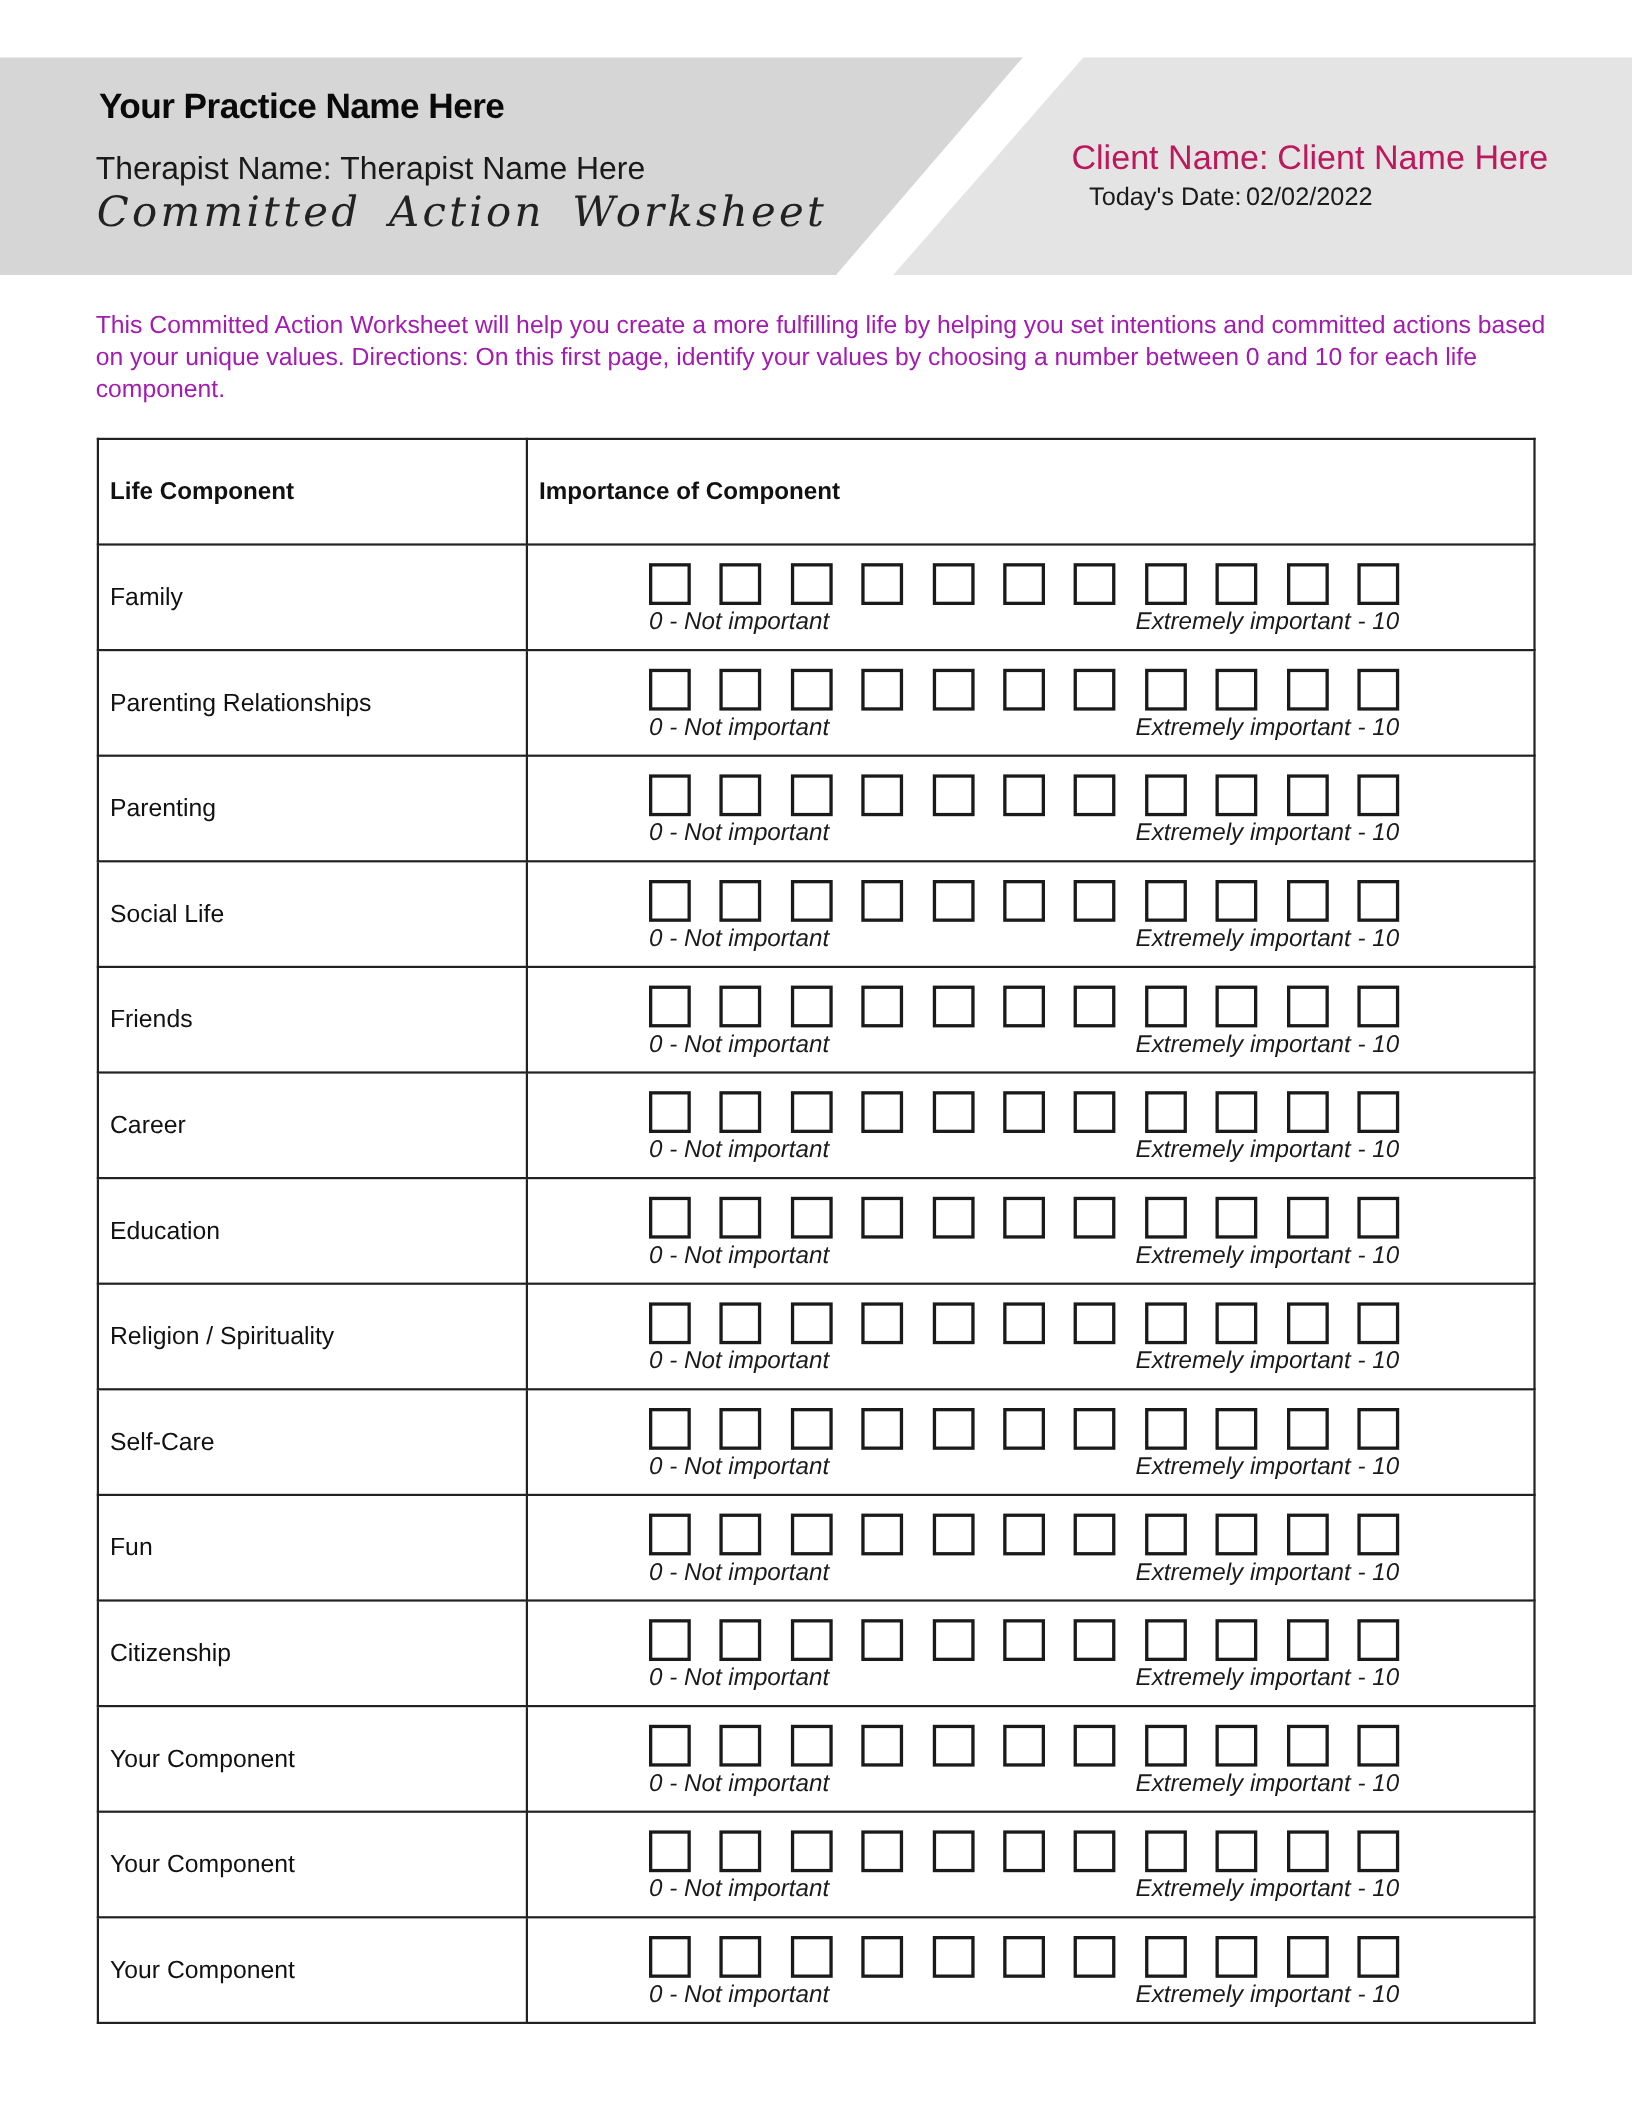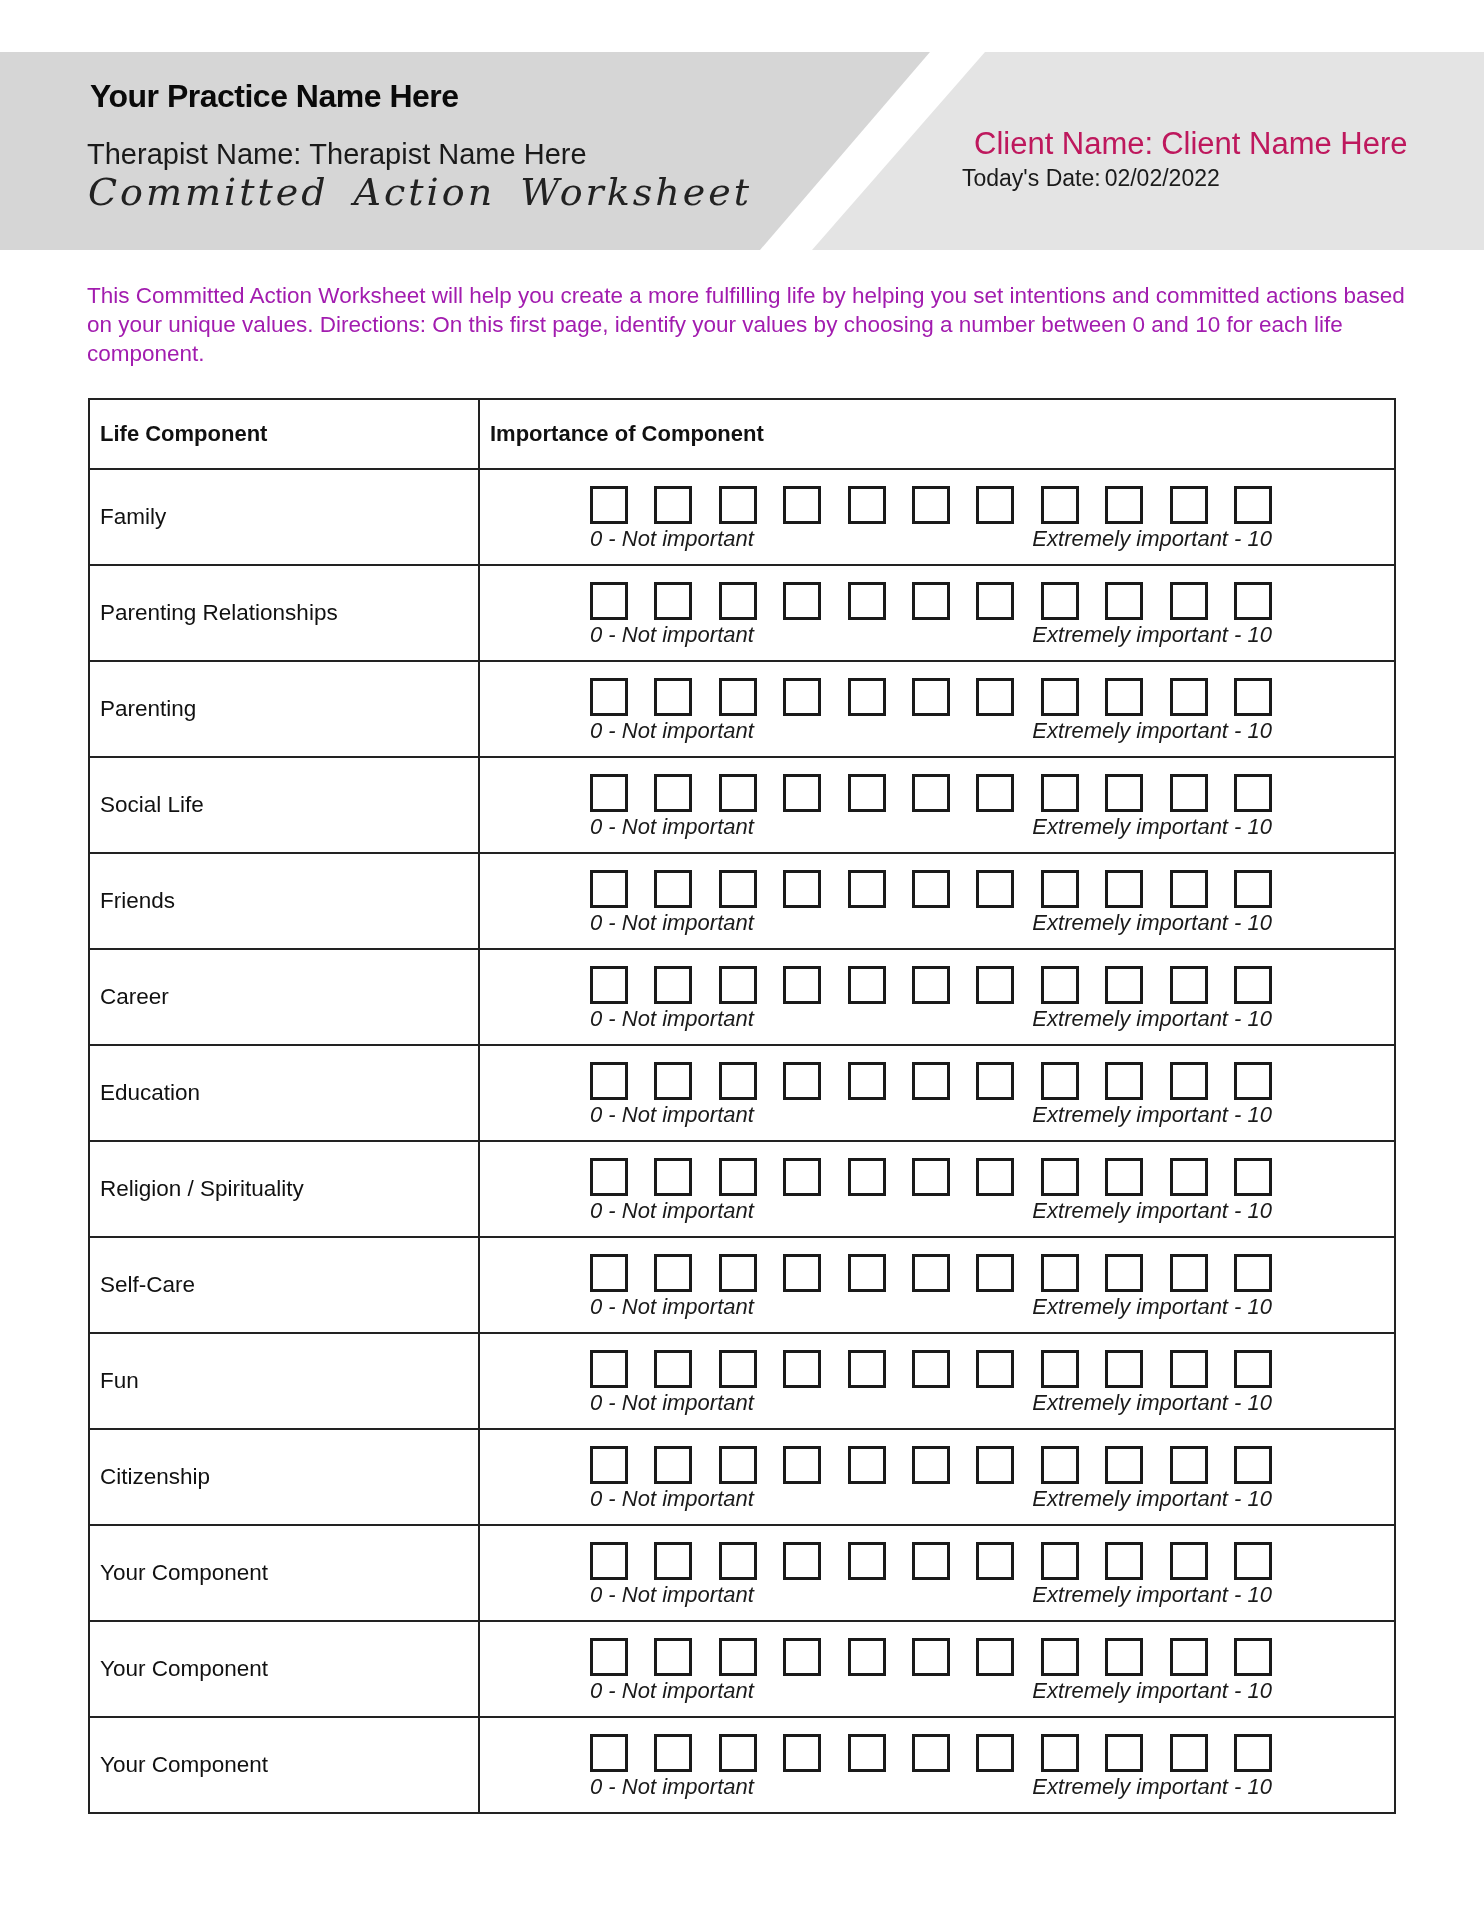--- a/index.html
+++ b/index.html
@@ -6,26 +6,26 @@
   body { width: 1484px; height: 1920px; position: relative; overflow: hidden;
          font-family: "Liberation Sans", sans-serif; color: #111; }
   .banner { position: absolute; left: 0; top: 52px; width: 1484px; height: 198px; }
   .banner svg { position: absolute; left: 0; top: 0; }
   .practice { position: absolute; left: 90px; top: 78px; font-size: 32px; font-weight: bold; color: #0a0a0a; letter-spacing: -0.5px; }
   .therapist { position: absolute; left: 87px; top: 138px; font-size: 29px; color: #1a1a1a; }
   .therapist .val { margin-left: 8px; }
   .title { position: absolute; left: 88px; top: 170px; font-family: "DejaVu Serif", serif; font-style: italic; font-size: 38px; letter-spacing: 3px; color: #222; word-spacing: 10px; }
   .client { position: absolute; left: 974px; top: 126px; font-size: 31px; color: #be185d; }
   .client .val { margin-left: 8px; }
-  .date { position: absolute; left: 962px; top: 165px; font-size: 23px; color: #1a1a1a; }
+  .date { position: absolute; left: 990px; top: 165px; font-size: 23px; color: #1a1a1a; }
   .date .val { margin-left: 4px; }
   .intro { position: absolute; left: 87px; top: 281px; width: 1320px; font-size: 22.5px; line-height: 29px; color: #a21caf; }
   table.ws { position: absolute; left: 88px; top: 398px; width: 1308px; border-collapse: collapse; border: 2.5px solid #222; }
   table.ws th, table.ws td { border: 2px solid #222; }
-  table.ws th { height: 60px; text-align: left; font-size: 22px; font-weight: bold; padding: 4px 10px; }
+  table.ws th { height: 60px; text-align: left; font-size: 22px; font-weight: bold; padding: 17px 10px; }
   table.ws th.c1 { width: 368px; }
   table.ws td { height: 94px; padding: 0; vertical-align: middle; }
   td.comp { font-size: 22.5px; padding-left: 10px !important; }
   .scale { width: 682px; margin-left: 110px; margin-top: 4px; }
   .boxes { display: flex; justify-content: space-between; }
   .box { width: 38px; height: 38px; border: 3px solid #1a1a1a; box-sizing: border-box; background: #fff; cursor: pointer; }
   .labels { display: flex; justify-content: space-between; font-style: italic; font-size: 22px; color: #1a1a1a; margin-top: 2px; }
 </style>
 </head>
 <body>

